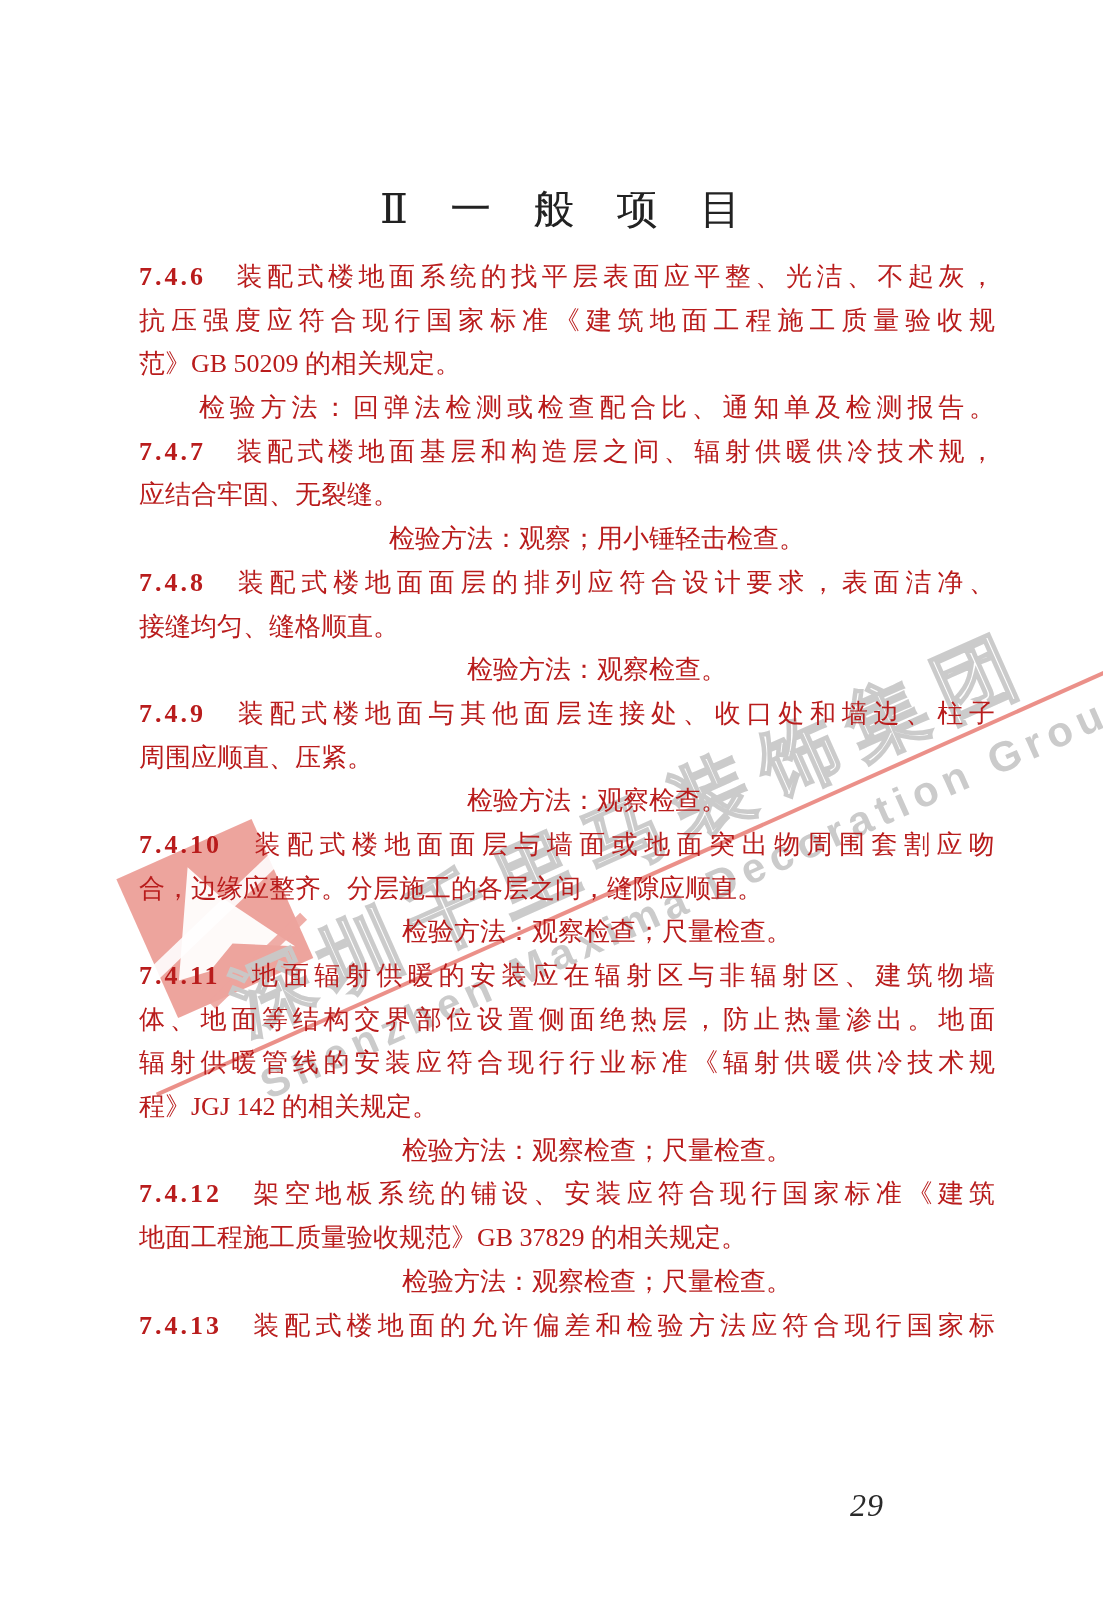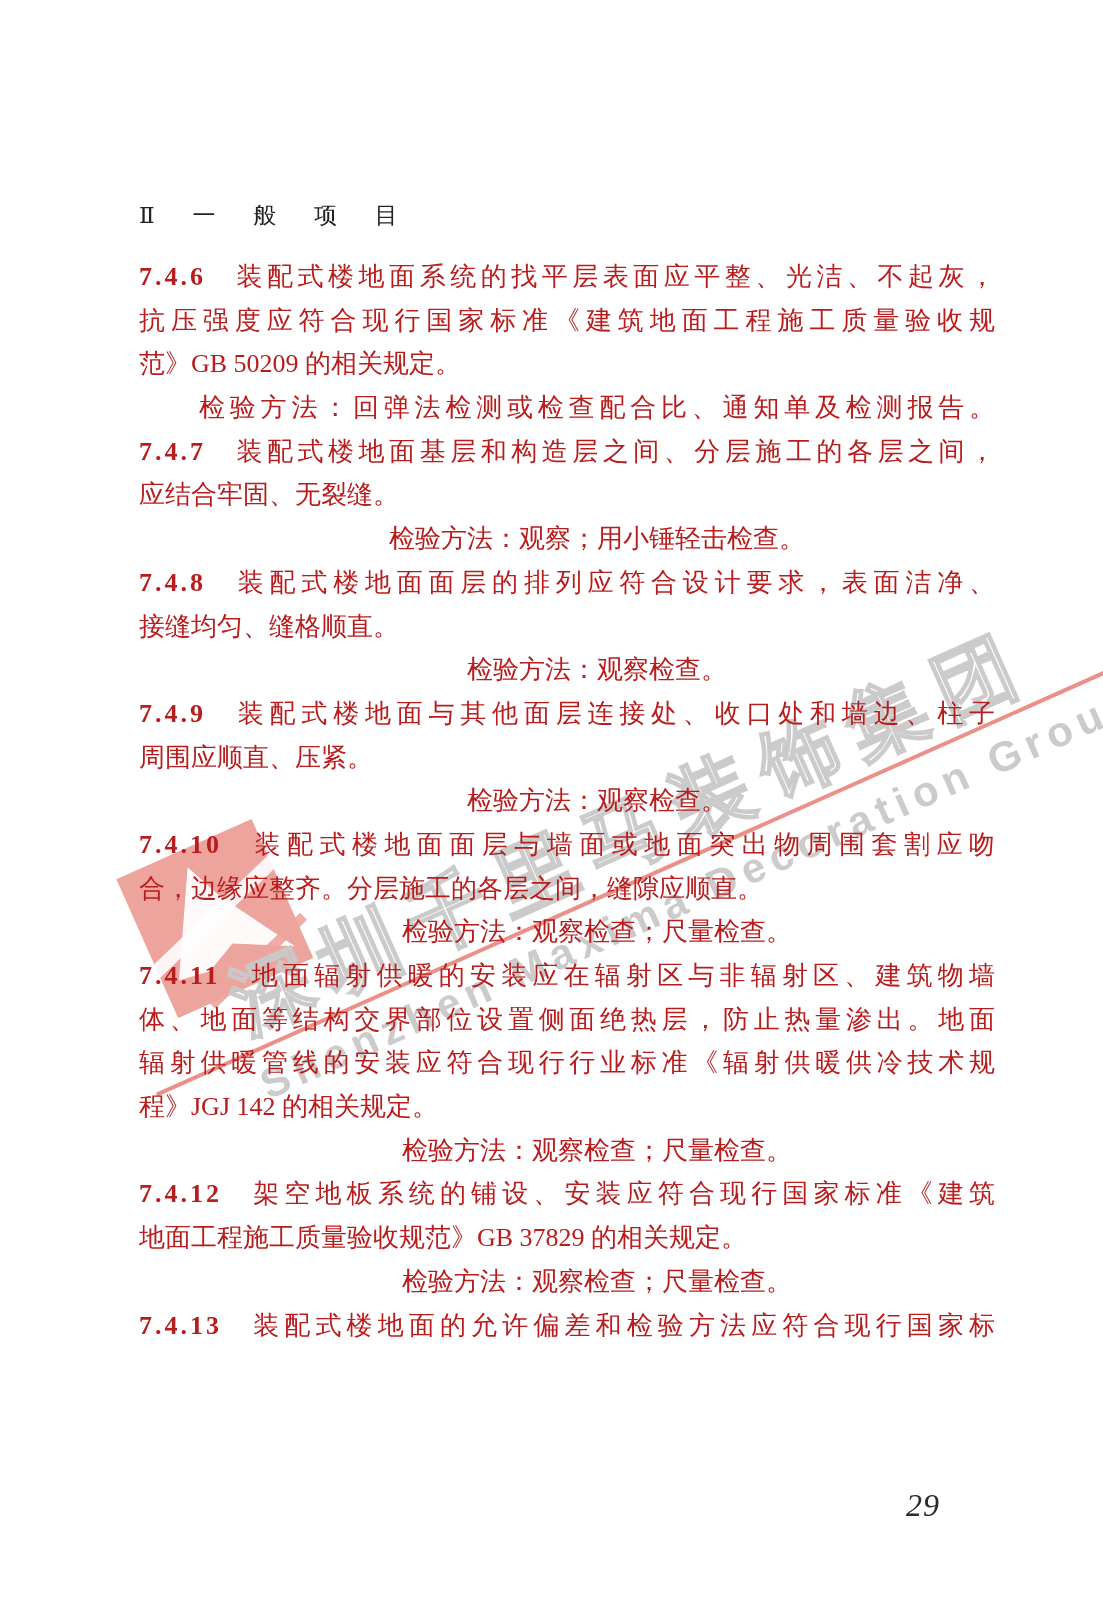--- a/index.html
+++ b/index.html
@@ -34,40 +34,40 @@
     font-family:"Liberation Sans","DejaVu Sans",sans-serif;
     opacity:.85;
   }
   .logo{
     position:absolute;left:98px;top:818px;width:230px;height:210px;
     z-index:1;pointer-events:none;
   }
 
   
   .section-title{
-    position:absolute;left:139px;top:200px;width:856px;height:40px;
-    font-size:23px;color:#222;
+    position:absolute;left:139px;top:182px;width:856px;height:40px;
+    text-align:center;font-size:41px;color:#222;
     letter-spacing:13px;word-spacing:6px;z-index:2;
   }
   .text-body{
     position:absolute;left:139px;top:255px;width:856px;z-index:2;
     font-size:26px;color:#b91c1c;
   }
   .line{
     height:43.7px;line-height:43.7px;white-space:nowrap;
   }
   .line.justify{
     white-space:normal;text-align:justify;text-align-last:justify;
   }
   .line.indent{padding-left:60px;text-align:center;}
   .clause-num{
     font-weight:bold;letter-spacing:3px;margin-right:26px;
   }
   .page-number{
-    position:absolute;left:906px;top:1487px;z-index:2;
+    position:absolute;left:850px;top:1487px;z-index:2;
     font-size:32px;font-style:italic;color:#2a2a2a;letter-spacing:1px;
   }
 </style>
 </head>
 <body>
 
 <div class="page">
 
   <div class="logo">
     <svg width="230" height="210" viewBox="0 0 115 105">
@@ -86,21 +86,21 @@
     <div class="wm-en">Shenzhen Maxima Decoration Group</div>
   </div>
 
   <div class="section-title">Ⅱ 一 般 项 目</div>
 
   <div class="text-body">
       <div class="line justify"><span class="clause-num">7.4.6</span><span>装配式楼地面系统的找平层表面应平整、光洁、不起灰，</span></div>
       <div class="line justify"><span>抗压强度应符合现行国家标准《建筑地面工程施工质量验收规</span></div>
       <div class="line"><span>范》GB 50209 的相关规定。</span></div>
       <div class="line indent justify"><span>检验方法：回弹法检测或检查配合比、通知单及检测报告。</span></div>
-      <div class="line justify"><span class="clause-num">7.4.7</span><span>装配式楼地面基层和构造层之间、分层施工的各层之间，</span></div>
+      <div class="line justify"><span class="clause-num">7.4.7</span><span>装配式楼地面基层和构造层之间、辐射供暖供冷技术规，</span></div>
       <div class="line"><span>应结合牢固、无裂缝。</span></div>
       <div class="line indent"><span>检验方法：观察；用小锤轻击检查。</span></div>
       <div class="line justify"><span class="clause-num">7.4.8</span><span>装配式楼地面面层的排列应符合设计要求，表面洁净、</span></div>
       <div class="line"><span>接缝均匀、缝格顺直。</span></div>
       <div class="line indent"><span>检验方法：观察检查。</span></div>
       <div class="line justify"><span class="clause-num">7.4.9</span><span>装配式楼地面与其他面层连接处、收口处和墙边、柱子</span></div>
       <div class="line"><span>周围应顺直、压紧。</span></div>
       <div class="line indent"><span>检验方法：观察检查。</span></div>
       <div class="line justify"><span class="clause-num">7.4.10</span><span>装配式楼地面面层与墙面或地面突出物周围套割应吻</span></div>
       <div class="line"><span>合，边缘应整齐。分层施工的各层之间，缝隙应顺直。</span></div>

